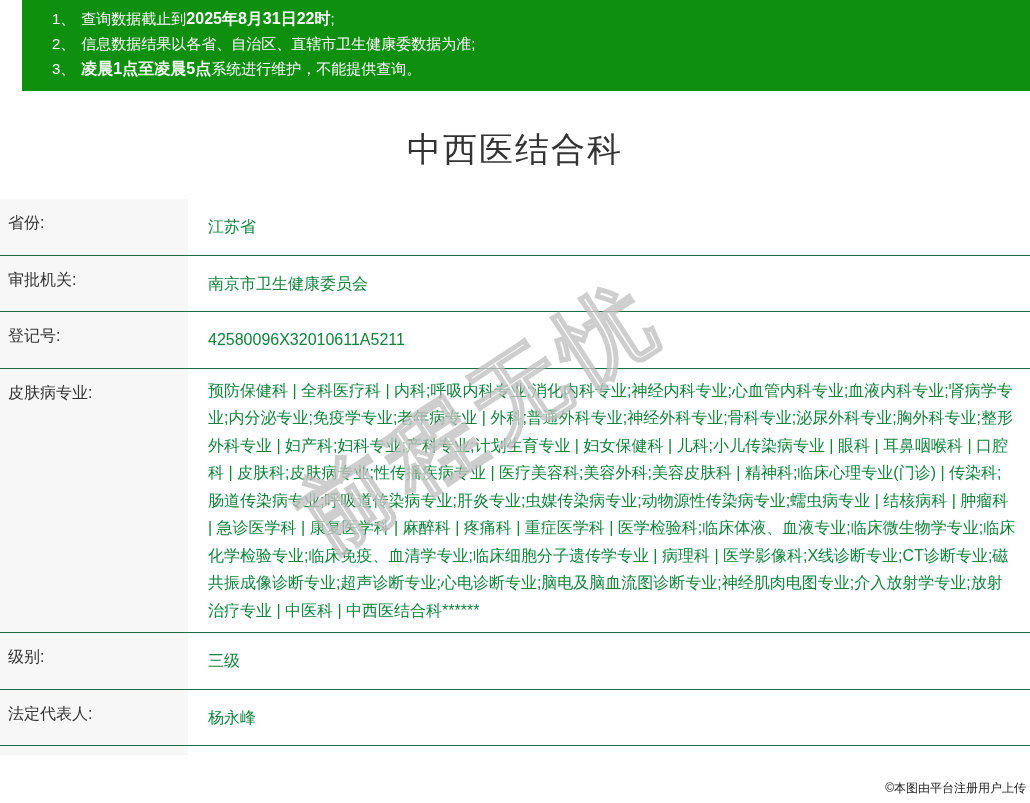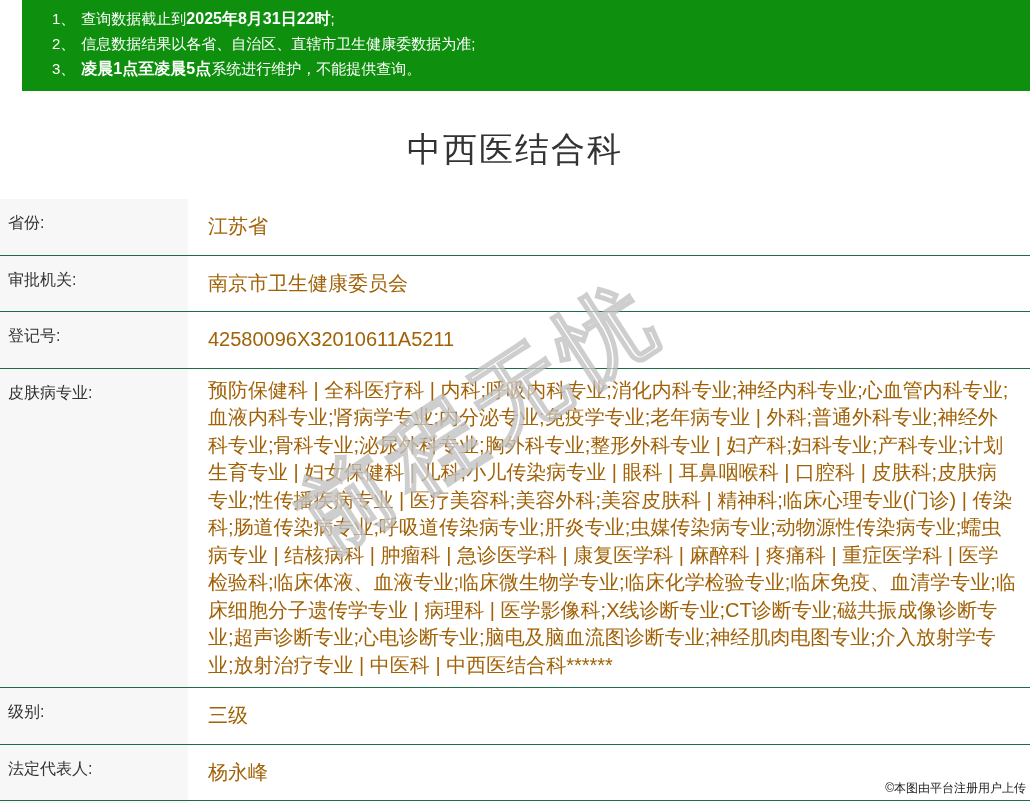--- a/index.html
+++ b/index.html
@@ -17,21 +17,21 @@
   
   .page-title { text-align:center; font-size:34px; font-weight:400; color:#333;
     margin:36px 0 26px 0; letter-spacing:2px; }
 
   
   .info-table { width:100%; }
   .info-row { display:flex; border-bottom:1px solid #1e6b45; }
   .info-row .cell-label { width:188px; flex:0 0 188px; background:#f7f7f7;
     padding:14px 6px 14px 8px; font-size:16px; color:#333; }
   .info-row .cell-value { flex:1; background:#fff; padding:14px 14px 14px 20px;
-    font-size:20px; color:#a16207; line-height:27.5px; }
+    font-size:16px; color:#15803d; line-height:27.5px; }
   .info-row.tall .cell-value { padding-top:8px; padding-bottom:8px; }
   .partial-row { width:188px; height:9px; background:#f7f7f7; }
 
   
   .watermark { position:absolute; left:170px; top:355px; width:620px;
     text-align:center; transform:rotate(-33deg); pointer-events:none;
     font-size:92px; letter-spacing:10px; font-weight:bold;
     color:rgba(255,255,255,0.55);
     -webkit-text-stroke:2px rgba(165,165,165,0.55); z-index:5; }
 

